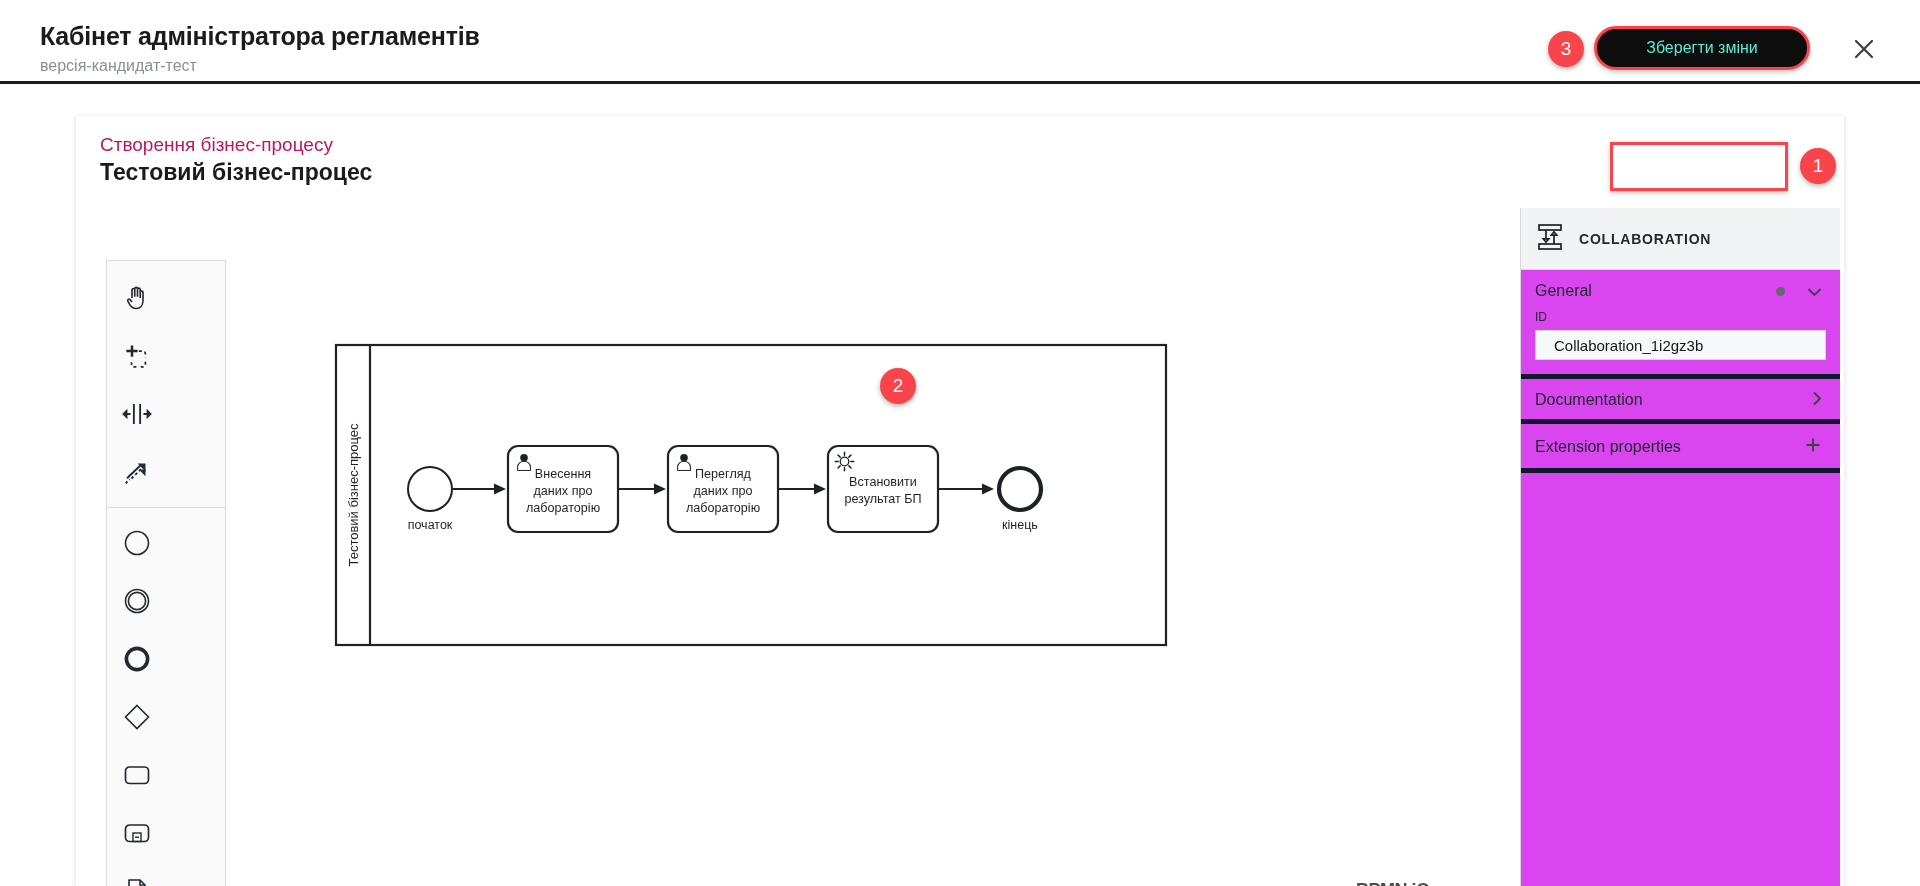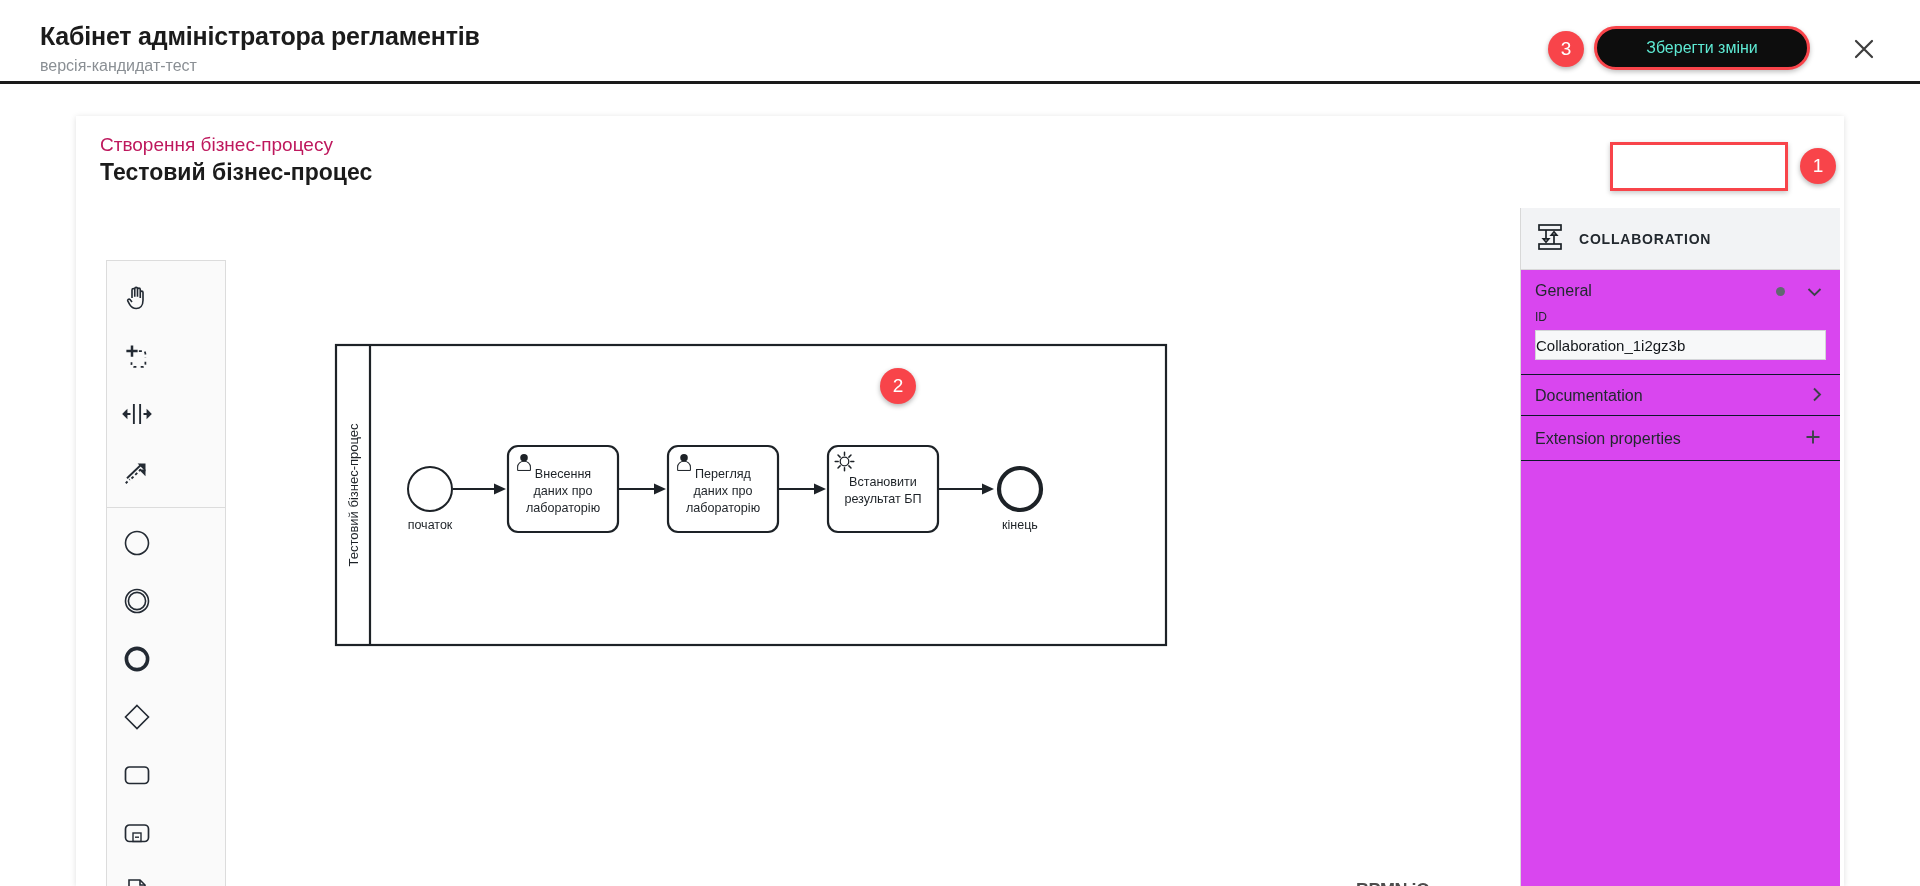--- a/index.html
+++ b/index.html
@@ -128,36 +128,36 @@
     width: 320px; height: 678px;
     background: #d946ef; border-left: 1px solid #d8d8d8;
     font-size: 15px; color: #22282e; margin-left: 48px;
   }
   #props-header {
     height: 62px; background: #f2f3f5; border-bottom: 1px solid #d8d8d8;
     display: flex; align-items: center; padding: 0 14px; gap: 14px;
   }
   #props-header-label { font-size: 14px; font-weight: bold; letter-spacing: 0.8px; }
 
-  .prop-group { border-bottom: 1px solid #0f172a; }
+  .prop-group { border-bottom: 5px solid #0f172a; }
   .group-row {
     display: flex; align-items: center; justify-content: space-between;
     padding: 12px 18px 10px 14px; cursor: pointer;
   }
   .group-title { font-size: 16px; }
   .group-right { display: flex; align-items: center; gap: 22px; }
   .dot { width: 9px; height: 9px; border-radius: 50%; background: #616871; }
   .chev { color: #3c4249; font-size: 15px; }
 
   .field { padding: 0 14px 14px 14px; }
   .field-label { font-size: 12px; color: #22282e; margin-bottom: 6px; }
   .field-input {
     width: 100%; height: 30px;
     background: #f7f8f9; border: 1px solid #d3d5d8;
-    padding: 0 0; font-size: 15px; color: #12161a;
+    padding: 0 18px; font-size: 15px; color: #12161a;
     font-family: "Liberation Sans", sans-serif;
   }
   .plus { font-size: 22px; color: #3c4249; line-height: 1; }
 </style>
 </head>
 <body>
 
 <div id="app">
 
   <div id="header">

